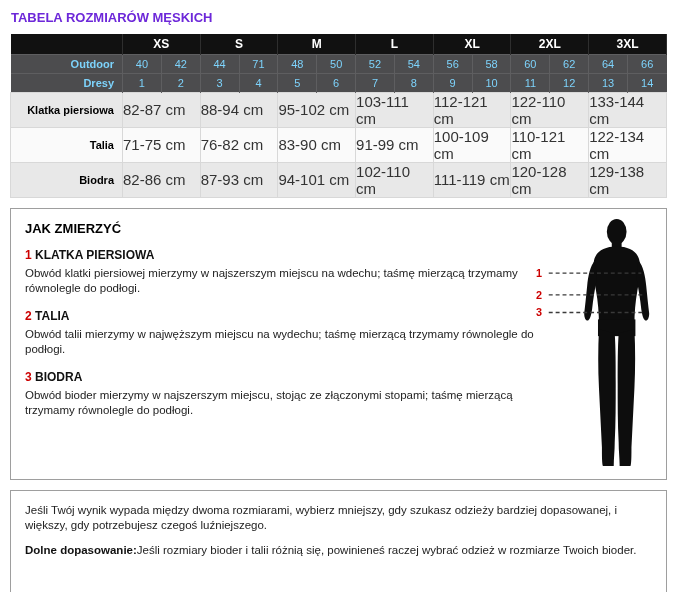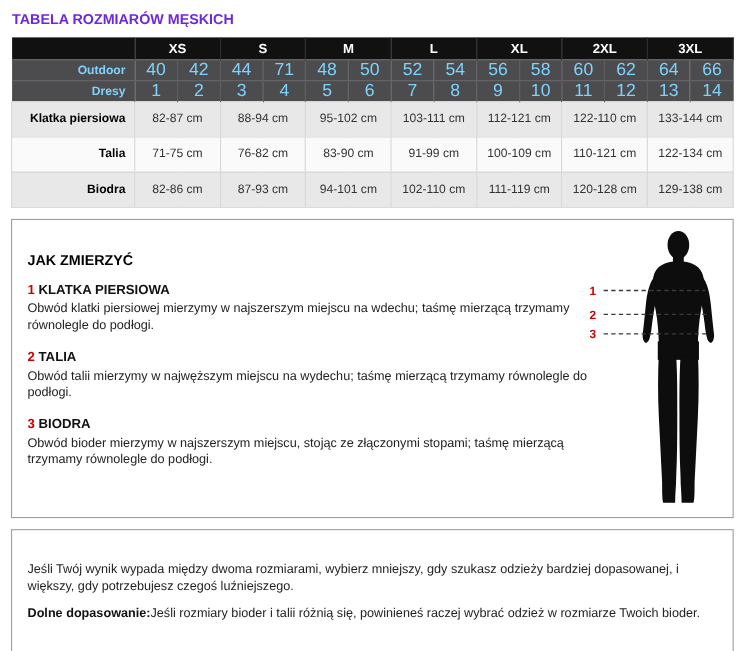--- a/index.html
+++ b/index.html
@@ -31,36 +31,36 @@
     font-size:12px;font-weight:bold;height:20px;
     border-right:1px solid #2e2e2e;text-align:center;
   }
   thead th.corner{border-right:1px solid #2e2e2e;}
   tr.dark-row{background:var(--dark-row-bg);color:#7dd3fc;}
   tr.dark-row th.row-label{
     text-align:right;padding-right:8px;font-size:11px;font-weight:bold;height:19px;
     border-top:1px solid #5e5e60;
   }
   tr.dark-row td{
-    text-align:center;font-size:16px;height:19px;
+    text-align:center;font-size:11px;height:19px;
     border-left:1px solid #5e5e60;border-top:1px solid #5e5e60;
   }
   tr.measure-row th.row-label{
     text-align:right;padding-right:8px;font-size:11px;font-weight:bold;color:#000;
     height:20px;border:1px solid #d8d8d8;
   }
   tr.measure-row td{
-    text-align:center;font-size:11px;color:#333;height:32px;
+    font-size:15px;color:#333;height:32px;
     border:1px solid #d8d8d8;
   }
   tr.measure-row.shade{background:var(--shade-row-bg);}
   tr.measure-row.plain{background:var(--plain-row-bg);}
   .box{
     border:1px solid var(--box-border);
-    margin-top:10px;padding:29px 14px;position:relative;overflow:hidden;
+    margin-top:10px;padding:12px 14px;position:relative;overflow:hidden;
   }
   .box h2{font-size:13px;font-weight:bold;color:#000;margin-bottom:12px;}
   .measure-box{height:272px;}
   .measure-item{width:512px;margin-bottom:13px;}
   .measure-item h3{font-size:12px;font-weight:bold;color:#111;margin-bottom:4px;}
   .measure-item h3 .num{color:var(--accent-red);}
   .measure-item p{font-size:11.5px;line-height:1.32;color:#222;}
   .figure-wrap{position:absolute;top:8px;right:5px;}
   .choice-box{height:147px;}
   .choice-box p{font-size:11.5px;line-height:1.32;color:#222;margin-bottom:10px;}

